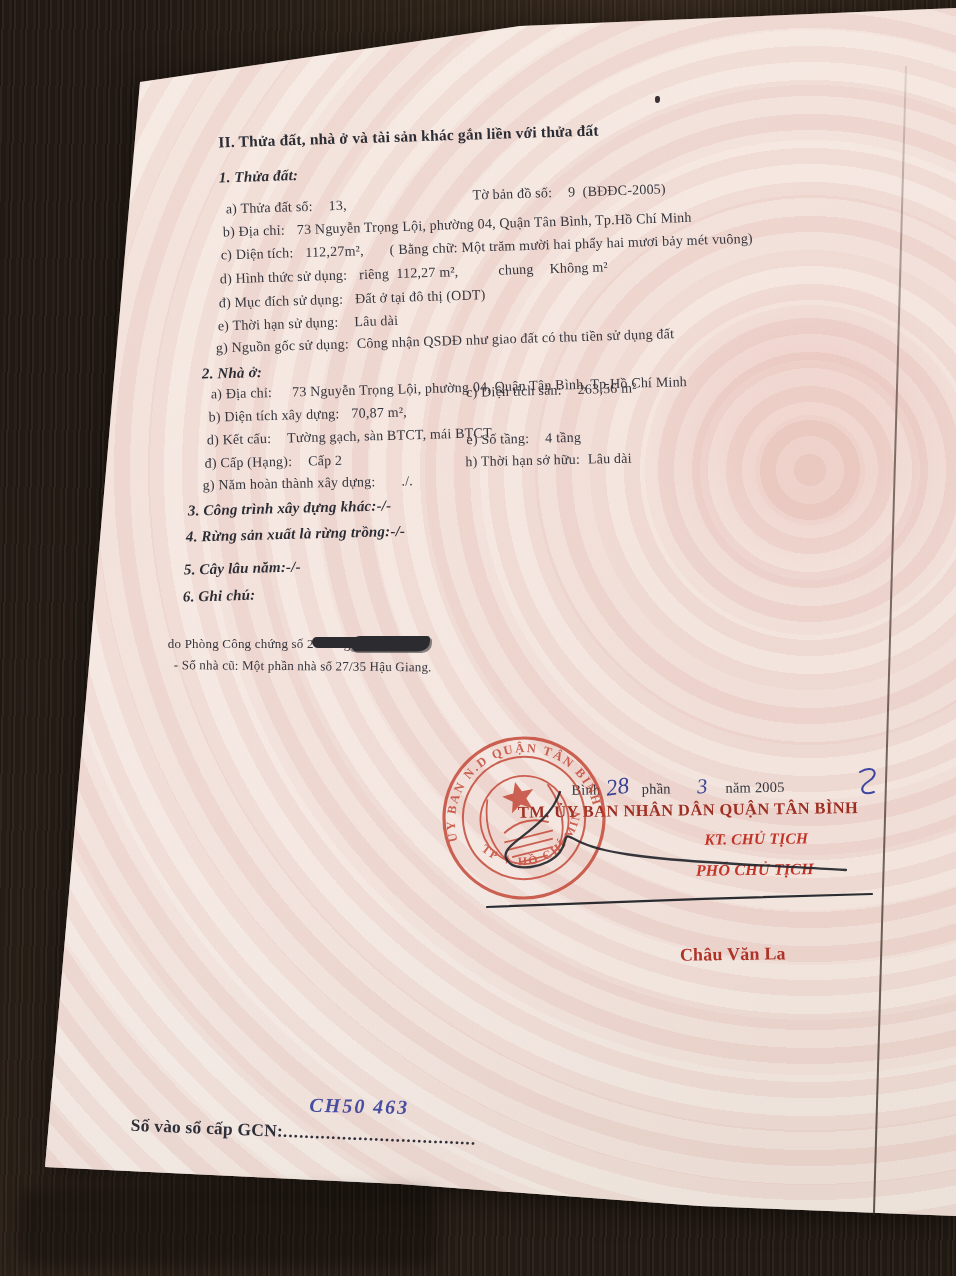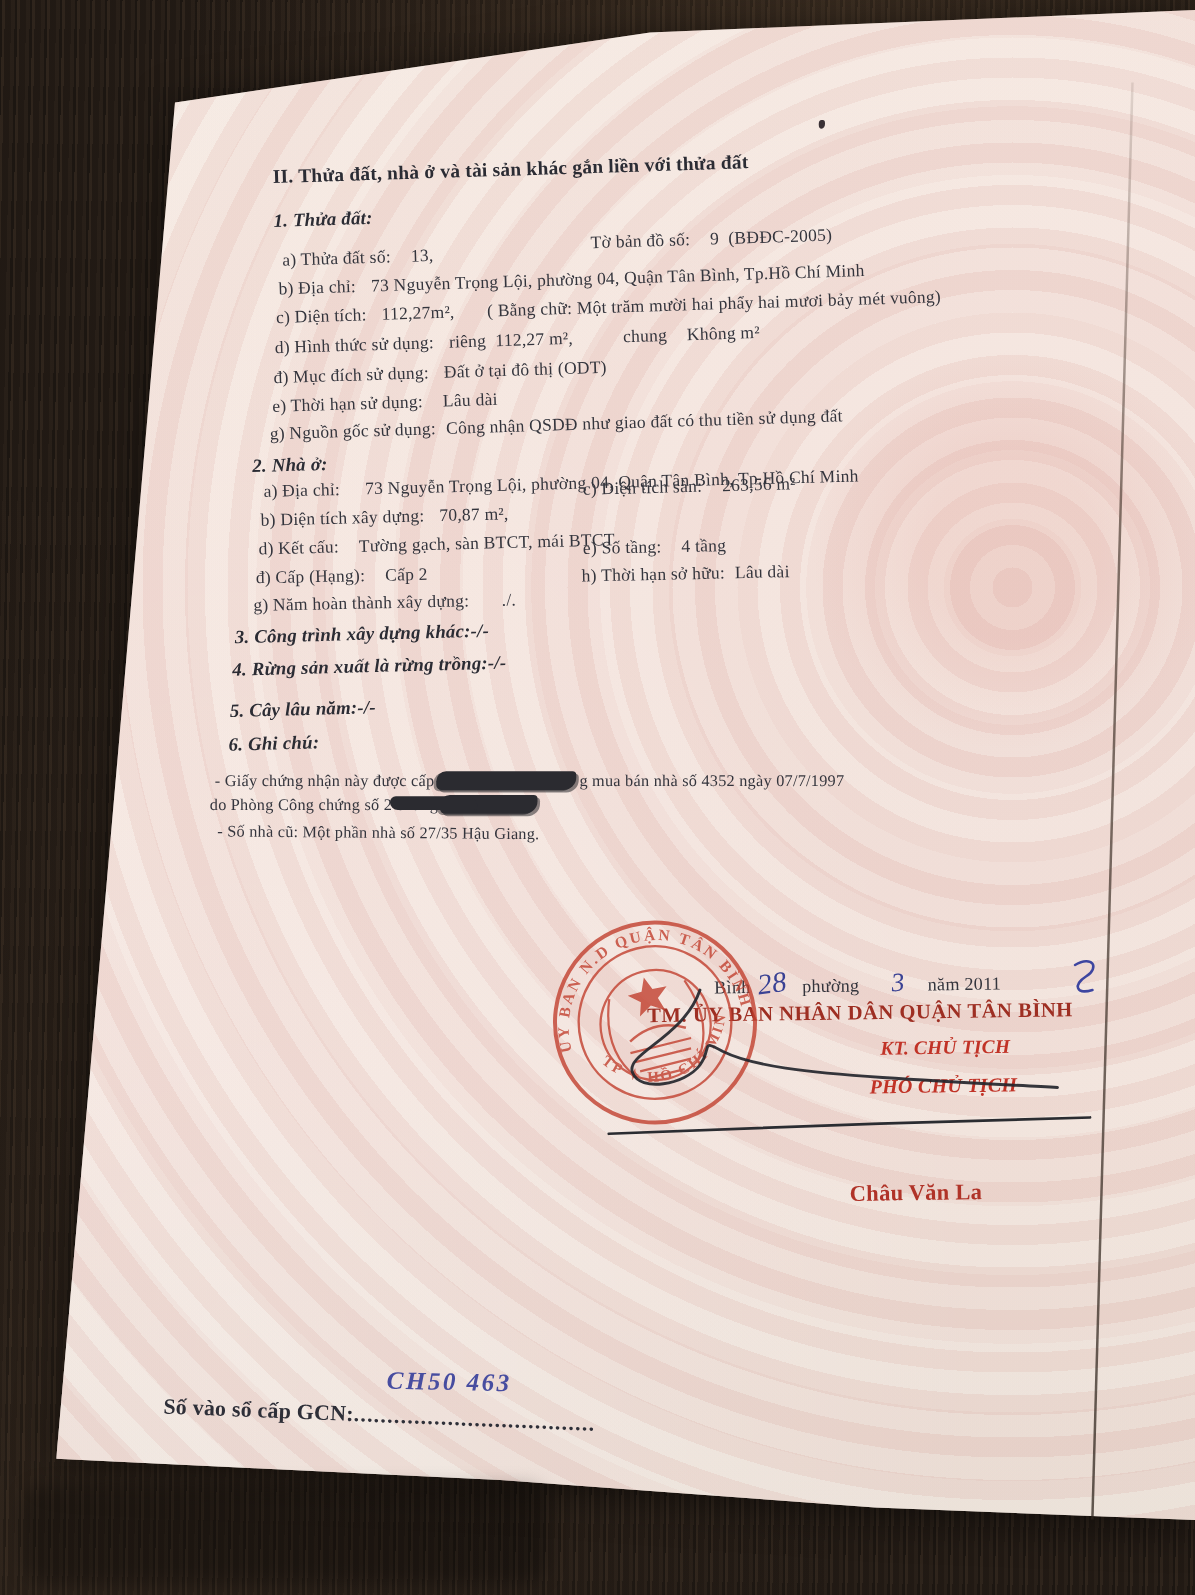--- a/index.html
+++ b/index.html
@@ -122,33 +122,30 @@
   <div class="ln hd rB" style="left:170px;top:509px">
     <span>4. Rừng sản xuất là rừng trồng:-/-</span>
   </div>
   <div class="ln hd rB" style="left:168px;top:542px">
     <span>5. Cây lâu năm:-/-</span>
   </div>
   <div class="ln hd rB" style="left:167px;top:569px">
     <span>6. Ghi chú:</span>
   </div>
 
-  <div class="ln notes r0" style="left:158px;top:601px">
-    <span>- Giấy chứng nhận này được cấp</span><span class="smudge" style="width:112px;margin:0 3px 0 1px"></span><span>g mua bán nhà số 4352 ngày 07/7/1997</span>
-  </div>
   <div class="ln notes r0" style="left:154px;top:620px">
     <span>do Phòng Công chứng số 2 chứng</span><span class="smudge" style="width:78px;margin-left:2px"></span>
     <span class="n2blob"></span>
   </div>
   <div class="ln notes rD" style="left:160px;top:641px">
     <span>- Số nhà cũ: Một phần nhà số 27/35 Hậu Giang.</span>
   </div>
 
   <div class="ln rS" style="left:556px;top:756px;font-size:14.5px">
-    <span>Bình</span><span class="hand" style="font-size:23px;margin:0 12px 0 6px;transform:rotate(-7deg)">28</span><span>phường</span><span class="hand" style="font-size:21px;margin:0 18px 0 26px;transform:rotate(-4deg)">3</span><span>năm 2011</span>
+    <span>Bình</span><span class="hand" style="font-size:23px;margin:0 12px 0 6px;transform:rotate(-7deg)">28</span><span>phần</span><span class="hand" style="font-size:21px;margin:0 18px 0 26px;transform:rotate(-4deg)">3</span><span>năm 2005</span>
   </div>
   <div class="ln redhead rS" style="left:500px;top:782px">
     <span>TM. ỦY BAN NHÂN DÂN QUẬN TÂN BÌNH</span>
   </div>
   <div class="ln redtitle rS" style="left:688px;top:811px;font-size:15.5px">
     <span>KT. CHỦ TỊCH</span>
   </div>
   <div class="ln redtitle rS" style="left:679px;top:841px;font-size:16px">
     <span>PHÓ CHỦ TỊCH</span>
   </div>

